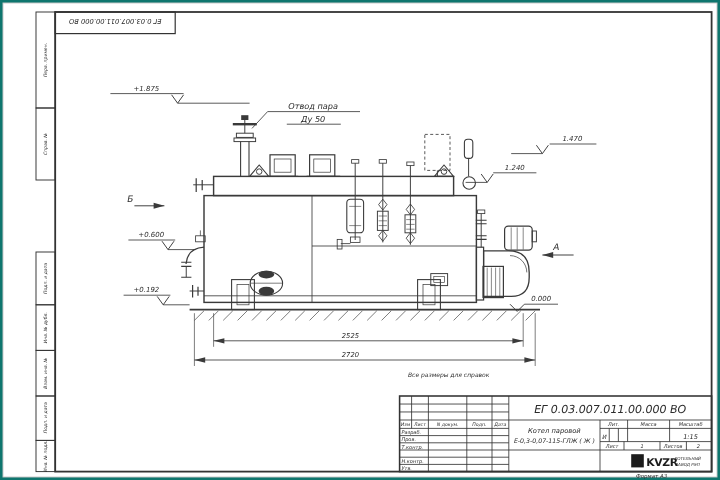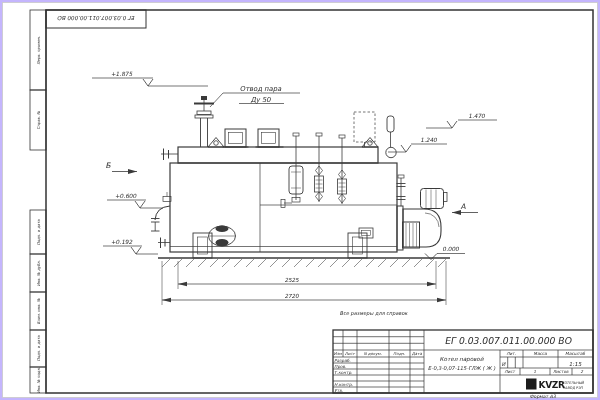--- a/index.html
+++ b/index.html
@@ -1,16 +1,16 @@
 <!DOCTYPE html>
 <html><head>
 <meta charset="utf-8">
 <style>
   html,body{margin:0;padding:0;background:#f2f2f2;}
-  #page{position:relative;width:600px;height:400px;background:#c4b5fd;overflow:hidden;}
+  #page{position:relative;width:600px;height:400px;background:#0f766e;overflow:hidden;}
   svg{position:absolute;left:0;top:0;}
   text{font-family:"DejaVu Sans","Liberation Sans",sans-serif;font-style:italic;fill:#2b2b2b;}
   .ln{stroke:#3a3a3a;fill:none;}
   .fr{stroke:#333;fill:none;}
   .logo-t{font-style:normal;font-weight:bold;letter-spacing:-0.3px;fill:#1c1c1c;}
 </style>
 </head>
 <body>
 
 <div id="page">

